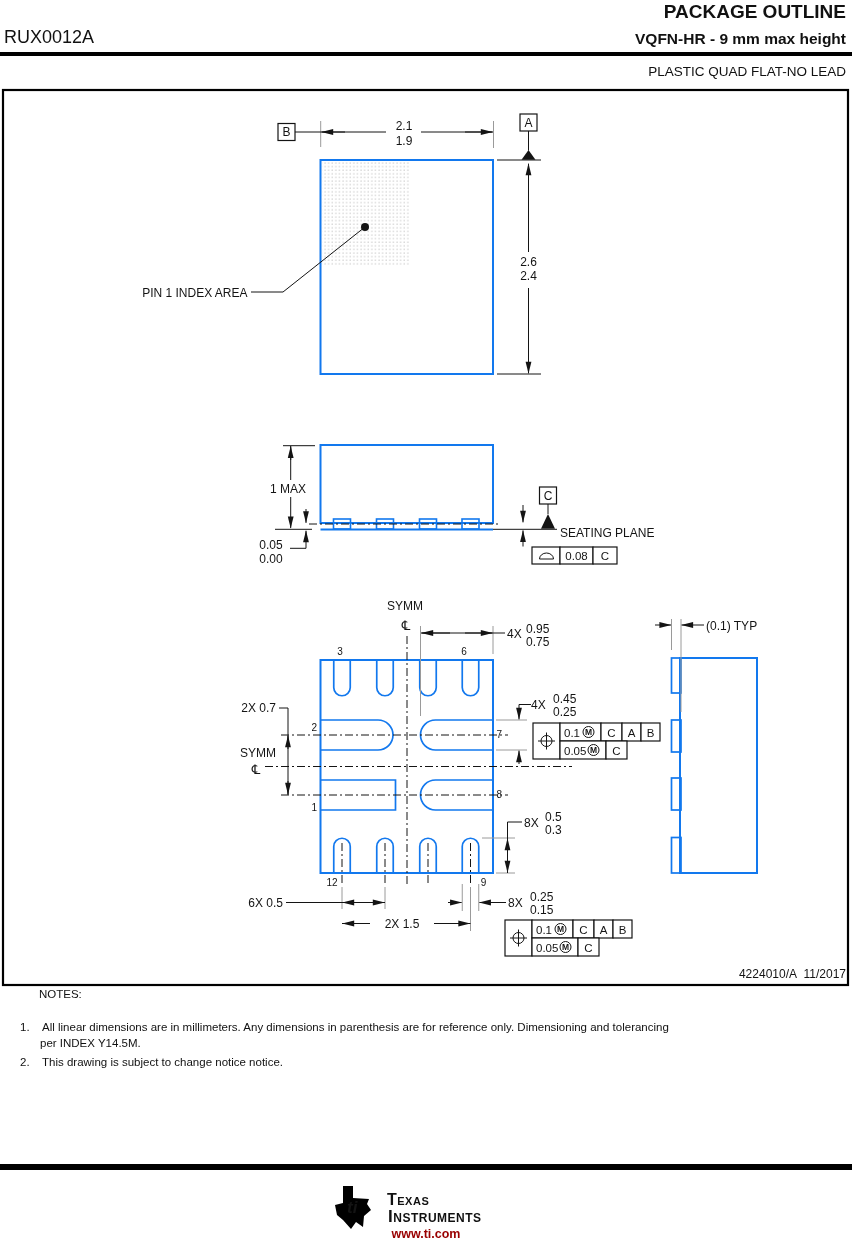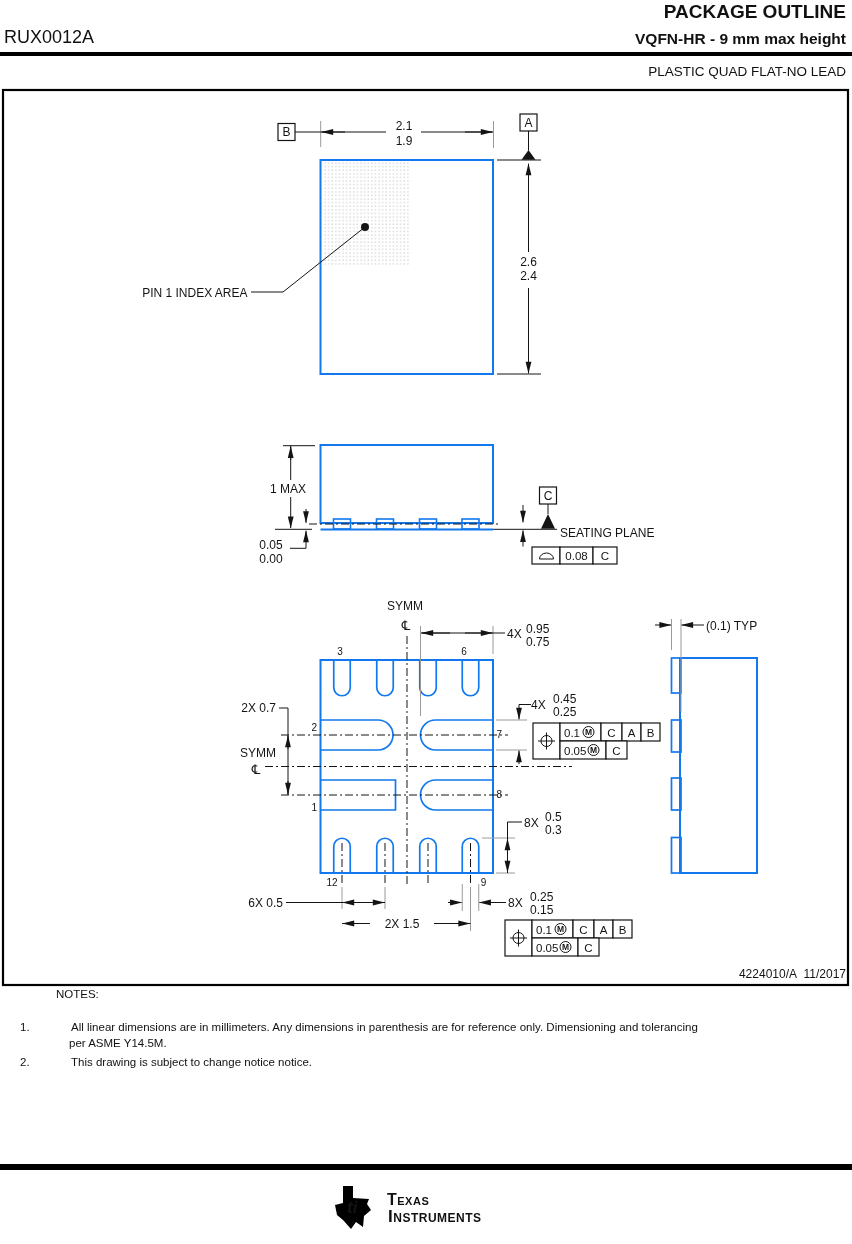--- a/index.html
+++ b/index.html
@@ -4,23 +4,23 @@
 <style>
   html,body{margin:0;padding:0;background:#fff;}
   .page{position:relative;width:852px;height:1244px;background:#fff;overflow:hidden;
         font-family:"Liberation Sans","DejaVu Sans",sans-serif;color:#111;}
   .abs{position:absolute;}
   .hdr-part{left:4px;top:27px;font-size:18px;font-weight:normal;}
   .hdr-title{right:6px;top:1px;font-size:19px;font-weight:bold;text-align:right;}
   .hdr-sub{right:6px;top:30px;font-size:15.5px;font-weight:bold;}
   .hdr-rule{left:0;top:52px;width:852px;height:4px;background:#000;}
   .hdr-pkg{right:6px;top:64px;font-size:13.5px;margin-left:38px;}
-  .notes-head{left:20px;top:988px;font-size:11.5px;padding-left:36px;}
+  .notes-head{left:3px;top:988px;font-size:11.5px;padding-left:36px;}
   .note-num{font-size:11.5px;}
-  .note-line{font-size:11.5px;white-space:nowrap;margin-left:29px;}
+  .note-line{font-size:11.5px;white-space:nowrap;}
   .footer-bar{left:0;top:1164px;width:852px;height:6px;background:#000;}
   .brand-top{left:387px;top:1191px;font-size:16px;font-weight:bold;font-variant:small-caps;letter-spacing:.5px;}
   .brand-bottom{left:378px;top:1207px;font-size:17px;font-weight:bold;font-variant:small-caps;letter-spacing:.5px;margin-left:10px;}
   .ti-url{left:0;top:1227px;width:852px;text-align:center;font-size:12.5px;font-weight:bold;color:#990000;}
   svg text{font-family:"Liberation Sans","DejaVu Sans",sans-serif;fill:#141414;}
   .dt{font-size:12px;}
   .pn{font-size:10px;}
   .ft{font-size:11.5px;}
   .mcirc{font-size:8.5px;font-weight:bold;}
   .clsym{font-family:"DejaVu Sans",sans-serif;font-size:13px;}
@@ -311,25 +311,26 @@
       <text x="706" y="629.5" class="dt">(0.1) TYP</text>
     </g>
 
     <text x="797" y="978" text-anchor="end" class="dt">4224010/A</text>
     <text x="846" y="978" text-anchor="end" class="dt">11/2017</text>
   </svg>
 
   <div class="abs notes-head">NOTES:</div>
   <div class="abs note-num" style="left:20px;top:1021px">1.</div>
   <div class="abs note-line" style="left:42px;top:1021px">All linear dimensions are in millimeters. Any dimensions in parenthesis are for reference only. Dimensioning and tolerancing</div>
-  <div class="abs note-line" style="left:40px;top:1037px">per ASME Y14.5M.</div>
+  <div class="abs note-line" style="left:40px;top:1037px">per INDEX Y14.5M.</div>
   <div class="abs note-num" style="left:20px;top:1056px">2.</div>
   <div class="abs note-line" style="left:42px;top:1056px">This drawing is subject to change notice notice.</div>
 
   <div class="abs footer-bar"></div>
   <svg class="abs" style="left:334px;top:1185px" width="38" height="46" viewBox="0 0 38 46">
     <path d="M9 1 L19 1 L19 13 L35 14 L33 19 L37 25 L30 31 L29 42 L22 37 L17 44 L9 35 L3 30 L1 20 L9 18 Z" fill="#000"></path>
     <text x="13" y="28" fill="#fff" font-size="17" font-weight="bold" font-style="italic" font-family="Liberation Sans, sans-serif">ti</text>
   </svg>
   <div class="abs brand-top">Texas</div>
   <div class="abs brand-bottom">Instruments</div>
+  <div class="abs ti-url">www.ti.com</div>
 
 </div>
 
 </body></html>

